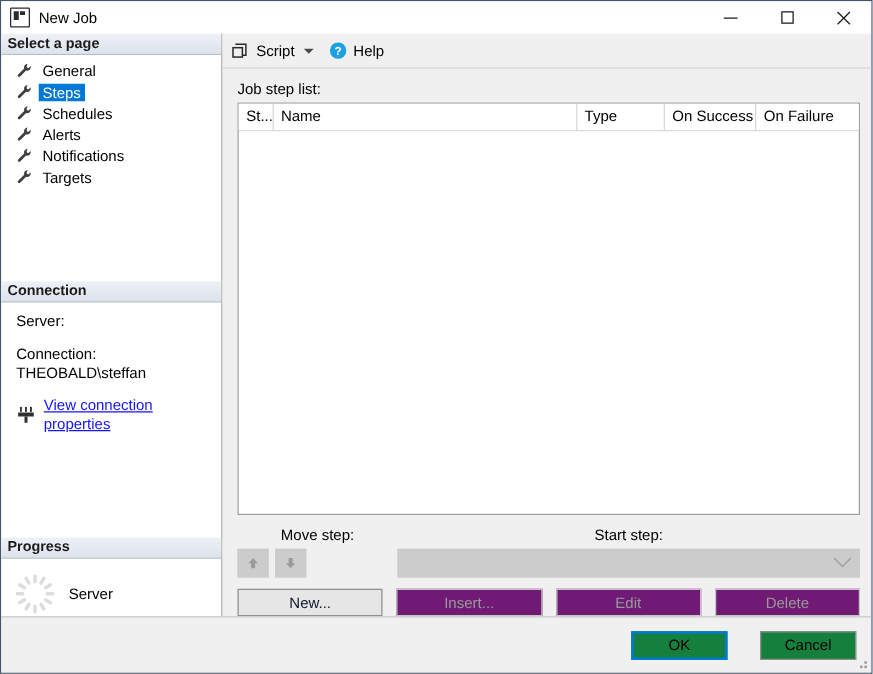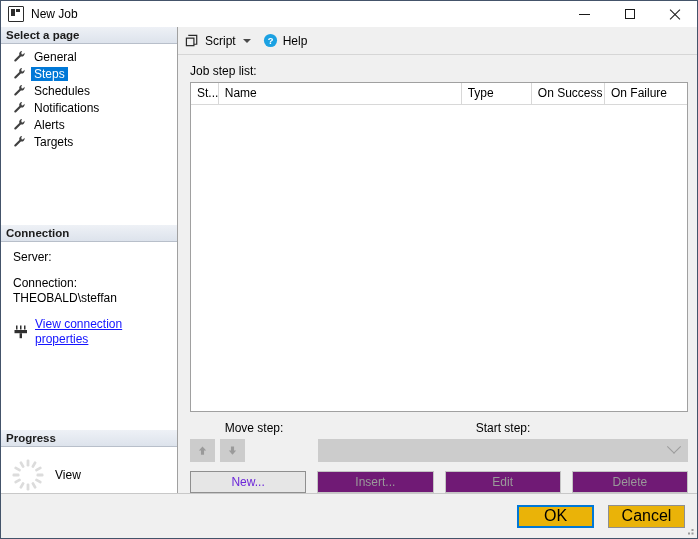--- a/index.html
+++ b/index.html
@@ -292,21 +292,21 @@
     margin-top: 9px;
   }
   .btn {
     height: 22px;
     flex: 1 1 0;
     box-sizing: border-box;
     border: 1px solid #8f8f8f;
     background: #e6e6e6;
     font-family: "Liberation Sans", sans-serif;
     font-size: 12px;
-    color: #6d28d9;
+    color: #0f172a;
     display: flex;
     align-items: center;
     justify-content: center;
   }
   .btn.disabled {
     border-color: #c4c4c4;
     background: #701a75;
     color: #9a9a9a;
   }
 
@@ -319,27 +319,27 @@
     display: flex;
     align-items: center;
     justify-content: flex-end;
     padding-right: 12px;
     position: relative;
   }
   .footer-btn {
     width: 77px; height: 23px;
     box-sizing: border-box;
     border: 1px solid #8f8f8f;
-    background: #eab308;
-    font-size: 16px;
+    background: #15803d;
+    font-size: 12px;
     color: #000;
     display: flex;
     align-items: center;
     justify-content: center;
-    margin-left: 14px;
+    margin-left: 26px;
   }
   .footer-btn.primary {
     border: 2px solid #0078d7;
   }
   .grip {
     position: absolute;
     right: 2px; bottom: 2px;
     width: 12px; height: 12px;
   }
 </style>
@@ -386,27 +386,27 @@
         <div class="page-item">
           <svg class="wrench" viewBox="0 0 16 16">
             <path d="M11.2 1.3a3.6 3.6 0 0 0-3.4 4.7L1.9 11.9a1.3 1.3 0 0 0 1.9 1.9l5.9-5.9a3.6 3.6 0 0 0 4.5-4.4l-2 2-1.6-.4-.4-1.6z" fill="#404040"></path>
           </svg>
           <span class="page-label">Schedules</span>
         </div>
         <div class="page-item">
           <svg class="wrench" viewBox="0 0 16 16">
             <path d="M11.2 1.3a3.6 3.6 0 0 0-3.4 4.7L1.9 11.9a1.3 1.3 0 0 0 1.9 1.9l5.9-5.9a3.6 3.6 0 0 0 4.5-4.4l-2 2-1.6-.4-.4-1.6z" fill="#404040"></path>
           </svg>
-          <span class="page-label">Notifications</span>
+          <span class="page-label">Alerts</span>
         </div>
         <div class="page-item">
           <svg class="wrench" viewBox="0 0 16 16">
             <path d="M11.2 1.3a3.6 3.6 0 0 0-3.4 4.7L1.9 11.9a1.3 1.3 0 0 0 1.9 1.9l5.9-5.9a3.6 3.6 0 0 0 4.5-4.4l-2 2-1.6-.4-.4-1.6z" fill="#404040"></path>
           </svg>
-          <span class="page-label">Alerts</span>
+          <span class="page-label">Notifications</span>
         </div>
         <div class="page-item">
           <svg class="wrench" viewBox="0 0 16 16">
             <path d="M11.2 1.3a3.6 3.6 0 0 0-3.4 4.7L1.9 11.9a1.3 1.3 0 0 0 1.9 1.9l5.9-5.9a3.6 3.6 0 0 0 4.5-4.4l-2 2-1.6-.4-.4-1.6z" fill="#404040"></path>
           </svg>
           <span class="page-label">Targets</span>
         </div>
       </div>
 
       <div class="sidebar-spacer"></div>
@@ -445,21 +445,21 @@
             <rect x="15.6" y="1.5" width="2.8" height="7" rx="1.2" transform="rotate(120 17 17)"></rect>
             <rect x="15.6" y="1.5" width="2.8" height="7" rx="1.2" transform="rotate(150 17 17)"></rect>
             <rect x="15.6" y="1.5" width="2.8" height="7" rx="1.2" transform="rotate(180 17 17)"></rect>
             <rect x="15.6" y="1.5" width="2.8" height="7" rx="1.2" transform="rotate(210 17 17)"></rect>
             <rect x="15.6" y="1.5" width="2.8" height="7" rx="1.2" transform="rotate(240 17 17)"></rect>
             <rect x="15.6" y="1.5" width="2.8" height="7" rx="1.2" transform="rotate(270 17 17)"></rect>
             <rect x="15.6" y="1.5" width="2.8" height="7" rx="1.2" transform="rotate(300 17 17)"></rect>
             <rect x="15.6" y="1.5" width="2.8" height="7" rx="1.2" transform="rotate(330 17 17)"></rect>
           </g>
         </svg>
-        <span class="progress-text">View</span>
+        <span class="progress-text">Server</span>
       </div>
     </div>
 
     <div class="content">
 
       <div class="toolbar">
         <svg class="script-icon" viewBox="0 0 16 16">
           <path d="M3.5 2.5h9v9.5h-3" fill="none" stroke="#2b2b2b" stroke-width="1.3"></path>
           <rect x="1.5" y="5.5" width="8" height="8" fill="none" stroke="#2b2b2b" stroke-width="1.3"></rect>
         </svg>

